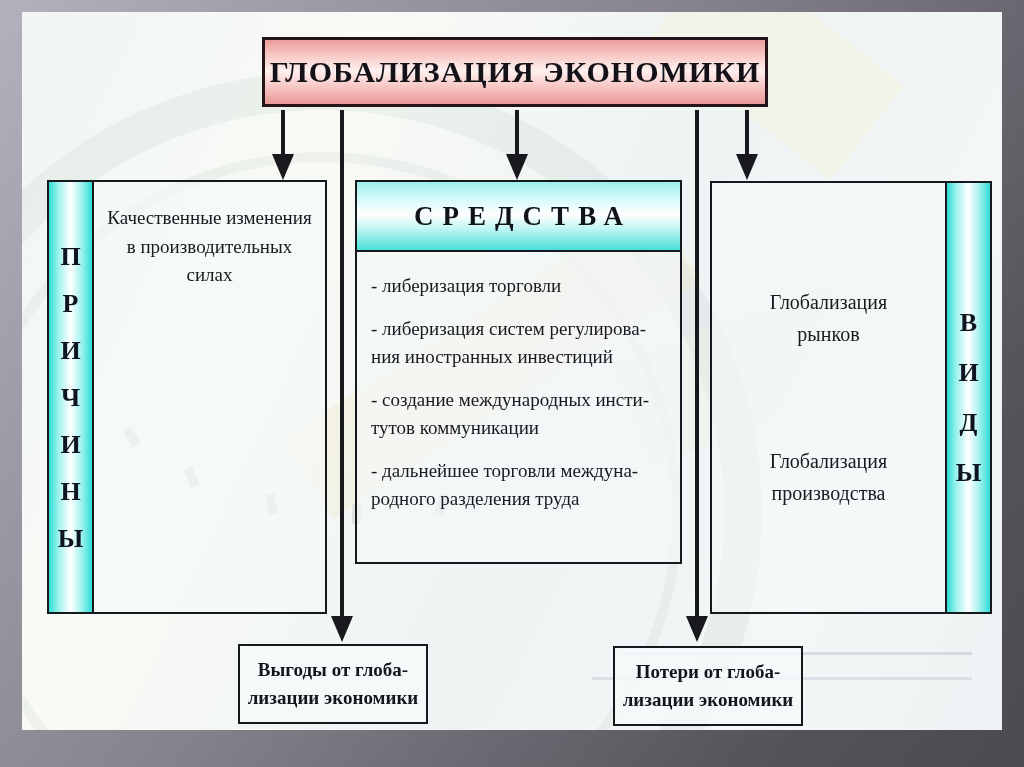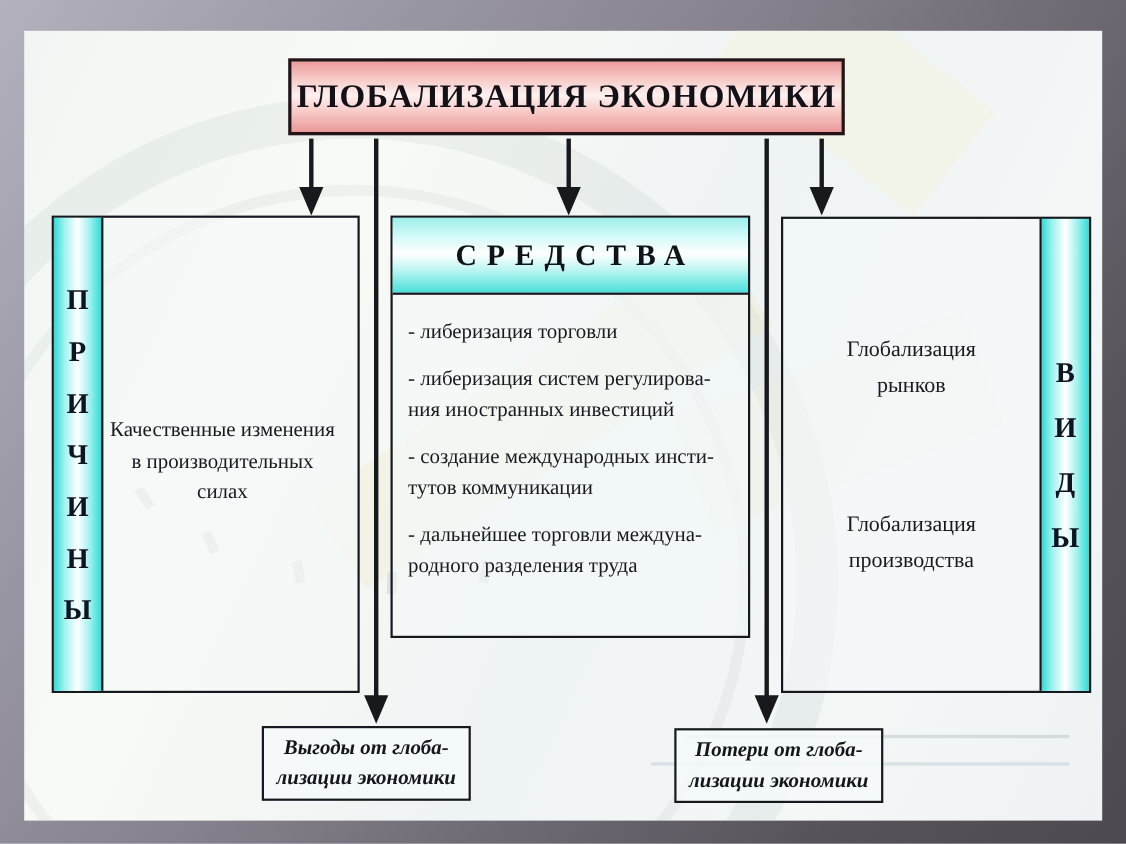--- a/index.html
+++ b/index.html
@@ -3,21 +3,21 @@
 <meta charset="utf-8">
 <style>
   * { box-sizing: border-box; margin: 0; padding: 0; }
   html, body { width: 1024px; height: 767px; overflow: hidden; }
   body {
     font-family: "Liberation Serif", "DejaVu Serif", serif;
     background: linear-gradient(125deg, #b2b1bc 0%, #9b99a5 22%, #85828d 45%, #6b6871 65%, #56535b 82%, #4c4951 100%);
     position: relative;
   }
   .slide {
-    position: absolute; left: 22px; top: 28px; width: 980px; height: 718px;
+    position: absolute; left: 22px; top: 12px; width: 980px; height: 718px;
     background: linear-gradient(115deg, #f1f6f4 0%, #f8faf5 28%, #eef3f4 55%, #f3f7f6 80%, #eef2f4 100%);
     overflow: hidden;
   }
   
   .wm { position: absolute; pointer-events: none; }
   .wm-clock1 { left: -140px; top: 60px; width: 880px; height: 880px; border-radius: 50%;
                border: 38px solid rgba(176,192,186,0.16); }
   .wm-clock2 { left: -60px; top: 140px; width: 720px; height: 720px; border-radius: 50%;
                border: 10px solid rgba(176,192,186,0.14); }
   .wm-tick { width: 9px; height: 20px; background: rgba(160,176,170,0.28); }
@@ -46,44 +46,44 @@
   .col { position: absolute; border: 2px solid #15181d; display: flex;
          background: rgba(243,248,249,0.62); color: #181a20; }
   .strip {
     background: linear-gradient(90deg, #2fdcd6 0%, #9ef2ee 22%, #ffffff 50%, #9ef2ee 76%, #2fdcd6 100%);
     display: flex; align-items: center; justify-content: center;
     font-weight: bold; font-size: 26px; line-height: 47px;
     white-space: pre-line; text-align: center; color: #0e1422; width: 45px;
   }
   .col-causes { left: 25px; top: 168px; width: 280px; height: 434px; }
   .col-causes .strip { border-right: 2px solid #15181d; }
-  .causes-content { flex: 1; display: flex; flex-direction: row; align-items: center;
+  .causes-content { flex: 1; display: flex; flex-direction: column; align-items: center;
                     padding: 22px 6px 8px; gap: 36px; }
   .causes-content .item { white-space: pre-line; text-align: center;
                           font-size: 19px; line-height: 1.5; }
   .col-means { left: 333px; top: 168px; width: 327px; height: 384px; flex-direction: column; }
   .means-header { height: 70px; border-bottom: 2px solid #15181d;
     background: linear-gradient(180deg, #9defeb 0%, #d9fbf9 28%, #ffffff 48%, #c2f6f3 68%, #4ae0da 100%);
     display: flex; align-items: center; justify-content: center;
     font-weight: bold; font-size: 27px; letter-spacing: 9px; padding-left: 9px; color: #101319; }
   .means-content { flex: 1; display: flex; flex-direction: column;
                    padding: 20px 12px 8px 14px; gap: 14px; }
   .means-content .item { white-space: pre-line; text-align: left;
                          font-size: 19px; line-height: 1.5; }
   .col-types { left: 688px; top: 169px; width: 282px; height: 433px; }
   .col-types .strip { border-left: 2px solid #15181d; line-height: 50px; }
   .types-content { flex: 1; display: flex; flex-direction: column; justify-content: center;
                    gap: 95px; }
   .types-content .item { white-space: pre-line; text-align: center;
                          font-size: 20px; line-height: 1.6; }
   
-  .bottom-box { position: absolute; width: 190px; height: 68px; border: 2px solid #15181d;
+  .bottom-box { position: absolute; width: 190px; height: 80px; border: 2px solid #15181d;
     background: rgba(245,249,250,0.85); display: flex; align-items: center; justify-content: center;
     white-space: pre-line; text-align: center; font-weight: bold; font-size: 19px;
-    line-height: 1.5; color: #14161c; font-style: italic; }
+    line-height: 1.5; color: #14161c; }
   .box-benefits { left: 216px; top: 632px; }
   .box-losses { left: 591px; top: 634px; }
 </style>
 </head>
 <body>
 
 <div class="slide">
 
   <div class="wm wm-clock1"></div>
   <div class="wm wm-clock2"></div>

